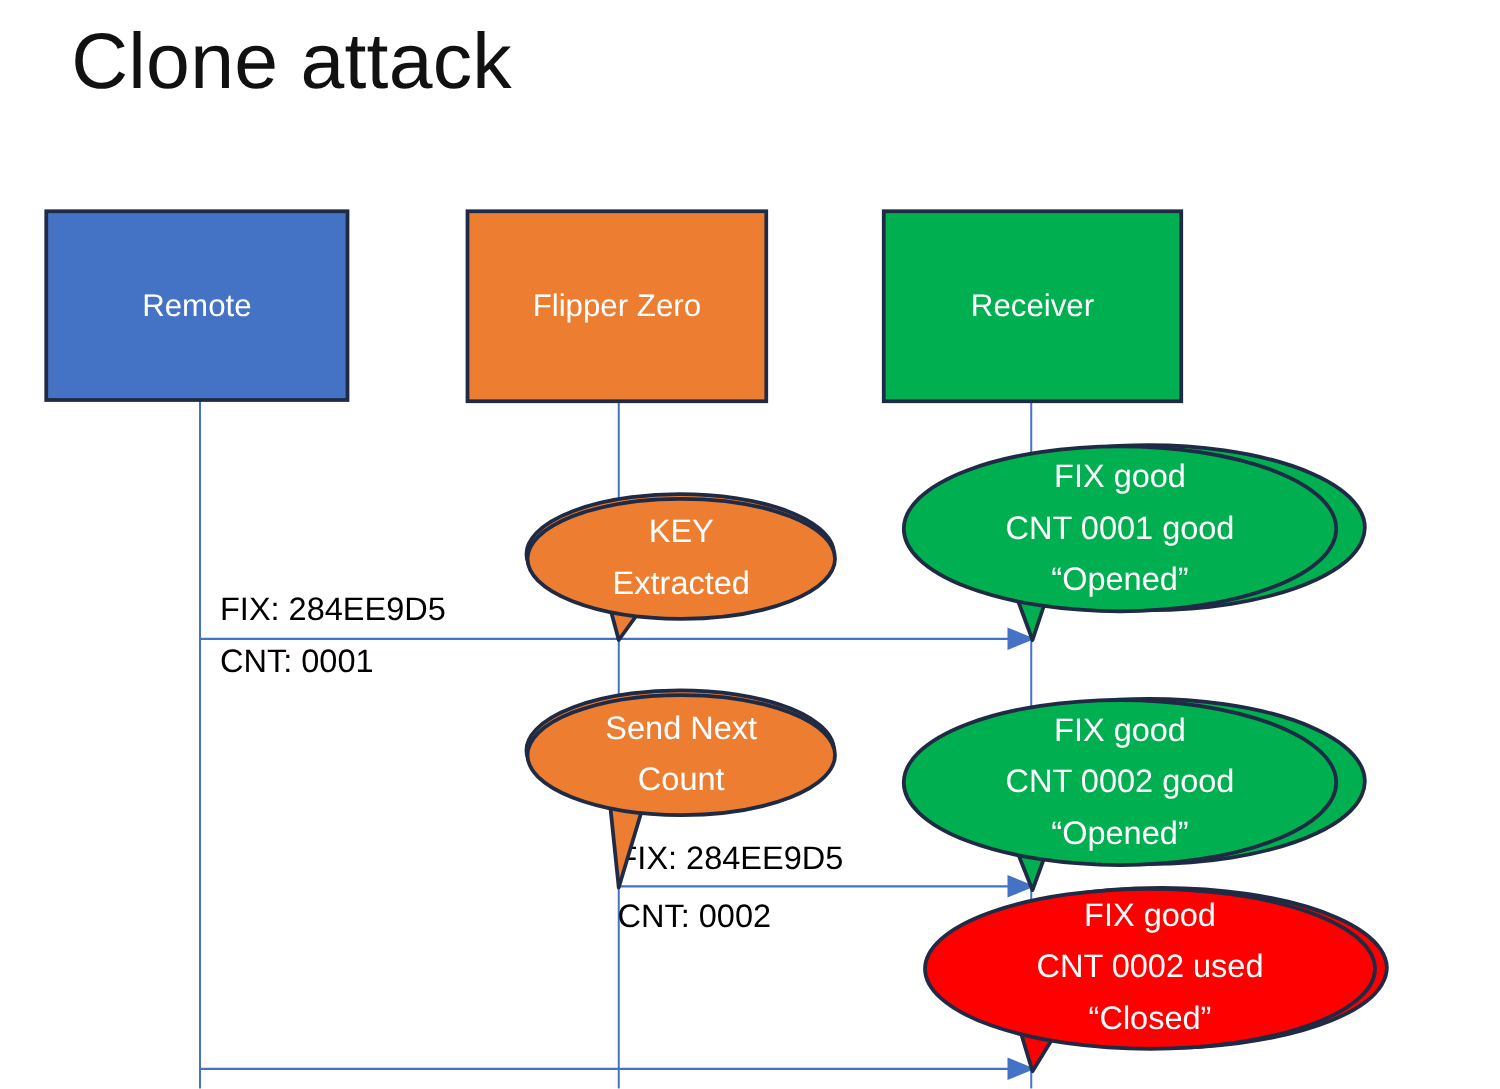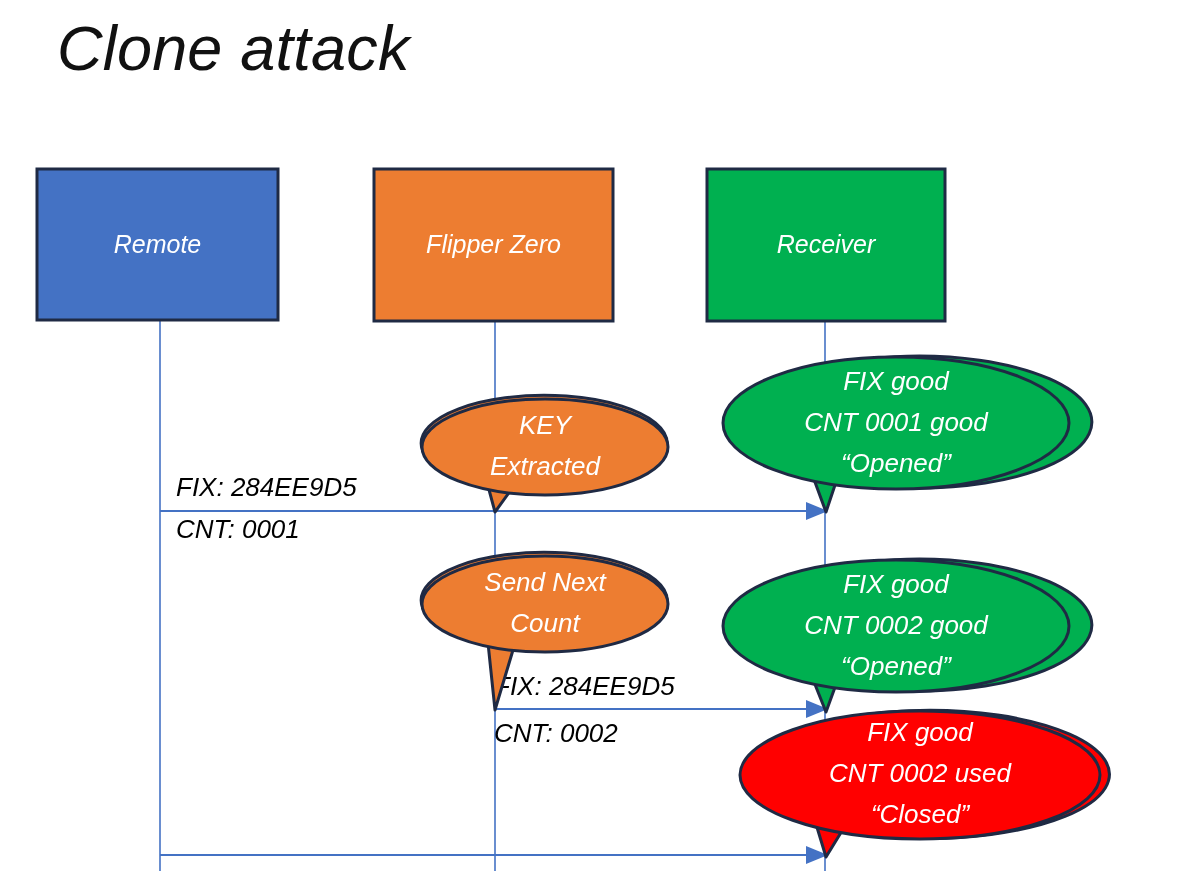--- a/index.html
+++ b/index.html
@@ -11,21 +11,20 @@
     width: 1200px;
     height: 871px;
     overflow: hidden;
     font-family: "Liberation Sans", sans-serif;
   }
   #stage {
     position: relative;
     width: 1200px;
     height: 871px;
     background: #ffffff;
-    font-style: italic;
   }
   #diagram {
     position: absolute;
     left: 0;
     top: 0;
     width: 1200px;
     height: 871px;
     display: block;
   }
   .slide-title {

